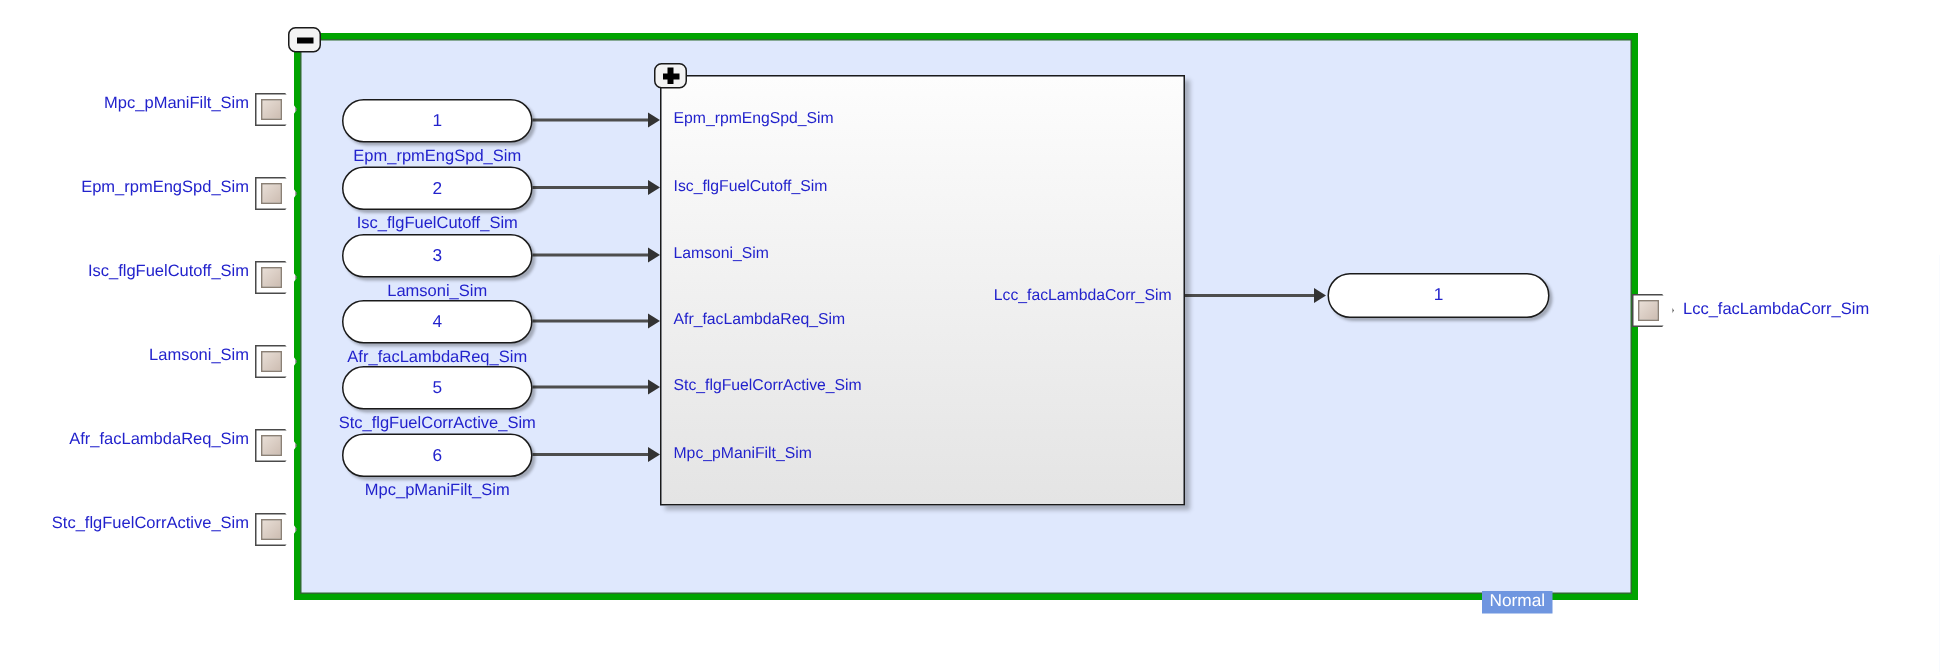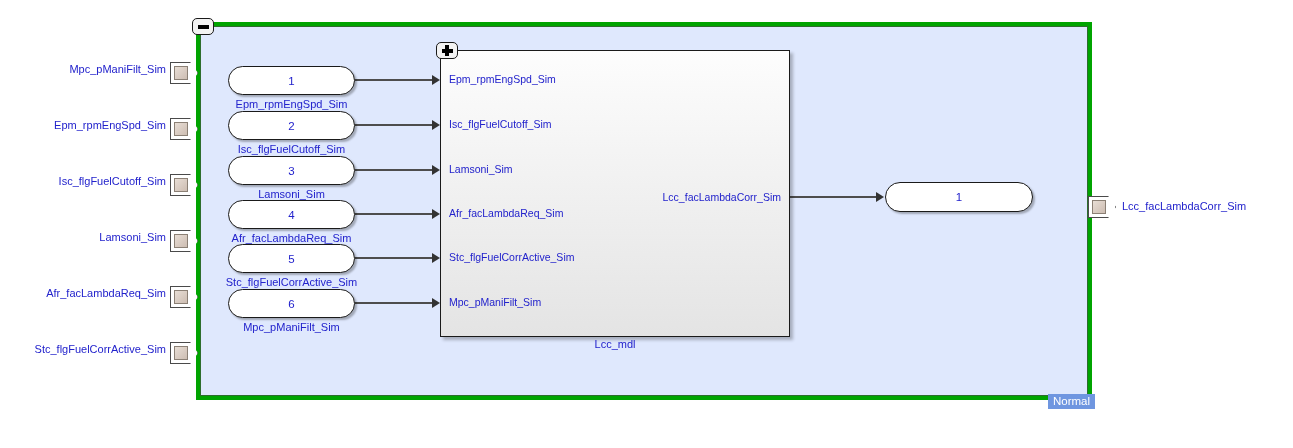--- a/index.html
+++ b/index.html
@@ -160,27 +160,26 @@
 
   <div class="mdl">
     <div class="mdl-in" style="top:22px;">Epm_rpmEngSpd_Sim</div>
     <div class="mdl-in" style="top:67px;">Isc_flgFuelCutoff_Sim</div>
     <div class="mdl-in" style="top:112px;">Lamsoni_Sim</div>
     <div class="mdl-in" style="top:156px;">Afr_facLambdaReq_Sim</div>
     <div class="mdl-in" style="top:200px;">Stc_flgFuelCorrActive_Sim</div>
     <div class="mdl-in" style="top:245px;">Mpc_pManiFilt_Sim</div>
     <div class="mdl-out" style="right:8px;top:140px;">Lcc_facLambdaCorr_Sim</div>
   </div>
-  <div class="blklabel" style="left:440px;top:338px;width:350px;">Lcc_mdl</div>
 
   <div class="badge" style="left:436px;top:42px;">
     <div class="bar"></div>
     <div class="vbar"></div>
   </div>
 
   <div class="wire" style="left:790px;top:196px;width:87px;"></div>
   <div class="arrow" style="left:876px;top:192px;"></div>
 
   <div class="outblk">1</div>
 
-  <div class="mode" style="left:1048px;top:394px;text-align:right;">Normal</div>
+  <div class="mode" style="left:988px;top:394px;text-align:right;">Normal</div>
 
 </div>
 
 </body></html>

